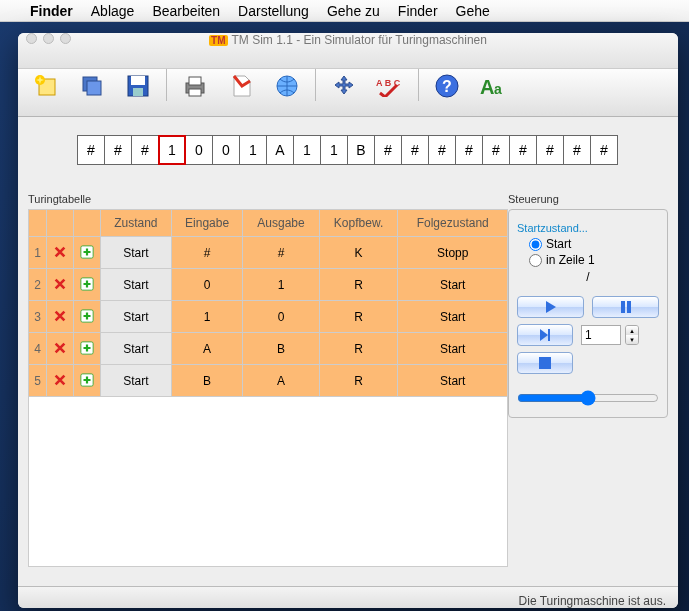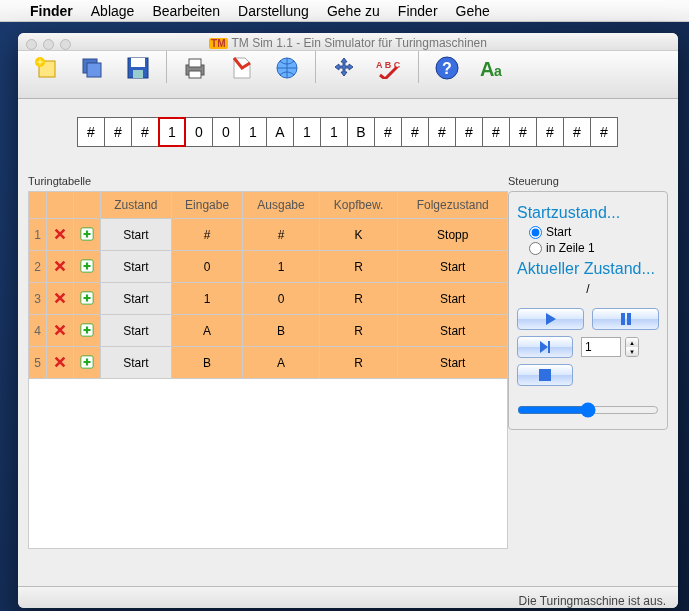--- a/index.html
+++ b/index.html
@@ -1,21 +1,21 @@
 <!DOCTYPE html>
 <html><head>
 <meta charset="utf-8">
 <style>
 *{box-sizing:border-box;margin:0;padding:0;font-family:"Lucida Grande","Helvetica Neue",Arial,sans-serif}
 body{width:689px;height:611px;background:linear-gradient(135deg,#1a3a6e 0%,#0d2040 100%);overflow:hidden;font-size:12px}
 .menubar{height:22px;background:linear-gradient(#fcfcfc,#f0f0f0);display:flex;align-items:center;padding:0 12px;gap:18px;font-size:14px;border-bottom:1px solid #ccc}
 .menubar .apple{font-size:14px}
 .menubar .bold{font-weight:bold}
 .window{position:absolute;left:18px;top:33px;width:660px;height:575px;background:#eee;border-radius:6px;box-shadow:0 10px 30px rgba(0,0,0,.5);overflow:hidden}
-.titlebar{height:18px;background:linear-gradient(#f6f6f6,#e2e2e2);display:flex;align-items:flex-end;position:relative;border-bottom:1px solid #ccc}
+.titlebar{height:36px;background:linear-gradient(#f6f6f6,#e2e2e2);display:flex;align-items:flex-start;position:relative;border-bottom:1px solid #ccc}
 .traffic{display:flex;gap:6px;padding-left:8px}
 .traffic span{width:11px;height:11px;border-radius:50%;background:#ddd;border:1px solid #bbb}
 .title{position:absolute;left:0;right:0;text-align:center;font-size:12px;color:#777;pointer-events:none}
 .title .tm{background:#ffb300;color:#b33;font-weight:bold;padding:0 2px;border-radius:2px;margin-right:4px;font-size:10px}
 .toolbar{height:48px;background:linear-gradient(#fdfdfd,#e0e0e0);border-bottom:1px solid #b5b5b5;display:flex;align-items:flex-start;padding:0 8px;gap:6px}
 .tbtn{width:40px;height:34px;display:flex;align-items:center;justify-content:center;cursor:pointer}
 .tsep{width:1px;height:32px;background:#bbb;margin:0 2px}
 .section{padding:6px 10px}
 .section-label{font-size:11px;color:#333;margin-bottom:4px}
 .tape{display:flex;justify-content:center;padding:12px 0 22px}
@@ -26,21 +26,21 @@
 .right{width:160px}
 fieldset{border:1px solid #bbb;border-radius:4px;padding:8px;background:#eee}
 table.tt{width:100%;border-collapse:collapse;background:#fdba74}
 table.tt th,table.tt td{border:1px solid #ccc;text-align:center;padding:6px 4px;font-size:12px;font-weight:normal}
 table.tt th{color:#555}
 table.tt td.state{background:#e8e8e8}
 .rownum{width:18px;color:#666;font-size:11px}
 .delbtn,.addbtn{display:inline-flex;width:18px;height:18px;align-items:center;justify-content:center;border-radius:3px}
 .delbtn svg,.addbtn svg{width:14px;height:14px}
 .spacer{height:170px;background:#fff;border:1px solid #ccc;border-top:none}
-.ctrl-label{color:#18c;font-size:16px;margin:4px 0 2px;cursor:pointer}
+.ctrl-label{color:#18c;font-size:11px;margin:4px 0 2px;cursor:pointer}
 .radio{display:flex;align-items:center;gap:4px;font-size:12px;padding:1px 0 1px 12px}
 .curstate{text-align:center;font-size:12px;padding:2px 0 6px}
 .btnrow{display:flex;gap:8px;margin:6px 0}
 .aqua{flex:1;height:22px;border:1px solid #8aa9d6;border-radius:4px;background:linear-gradient(#fff,#dbe9ff 48%,#bcd2f9 52%,#e6efff);display:flex;align-items:center;justify-content:center;cursor:pointer}
 .stepfield{display:flex;gap:4px;align-items:center}
 .stepfield input{width:40px;height:20px;border:1px solid #aaa;font-size:12px;text-align:left;padding:0 3px}
 .stepper{display:flex;flex-direction:column;border:1px solid #aaa;border-radius:3px;width:14px;height:20px;overflow:hidden}
 .stepper div{flex:1;display:flex;align-items:center;justify-content:center;font-size:7px;background:linear-gradient(#fff,#e0e0e0);cursor:pointer}
 .slider{width:100%;margin-top:10px}
 .status{position:absolute;bottom:0;left:0;right:0;height:22px;background:linear-gradient(#f4f4f4,#e0e0e0);border-top:1px solid #bbb;display:flex;align-items:flex-end;justify-content:flex-end;padding:0 12px;font-size:12px;color:#444}
@@ -286,21 +286,20 @@
       <fieldset>
         <div class="ctrl-label">Startzustand...</div>
         <label class="radio">
             <input type="radio" name="ss" checked="" style="">
             <span>Start</span>
           </label>
         <label class="radio">
             <input type="radio" name="ss" style="">
             <span>in Zeile 1</span>
           </label>
-        <div class="ctrl-label">Aktueller Zustand...</div>
         <div class="curstate">/</div>
         <div class="btnrow">
           <div class="aqua">
               <svg width="14" height="12">
                 <path d="M2 0l10 6l-10 6Z" fill="#2f6fe0"></path>
               </svg>
             </div>
           <div class="aqua">
               <svg width="14" height="12">
                 <rect x="2" width="4" height="12" fill="#2f6fe0"></rect>

